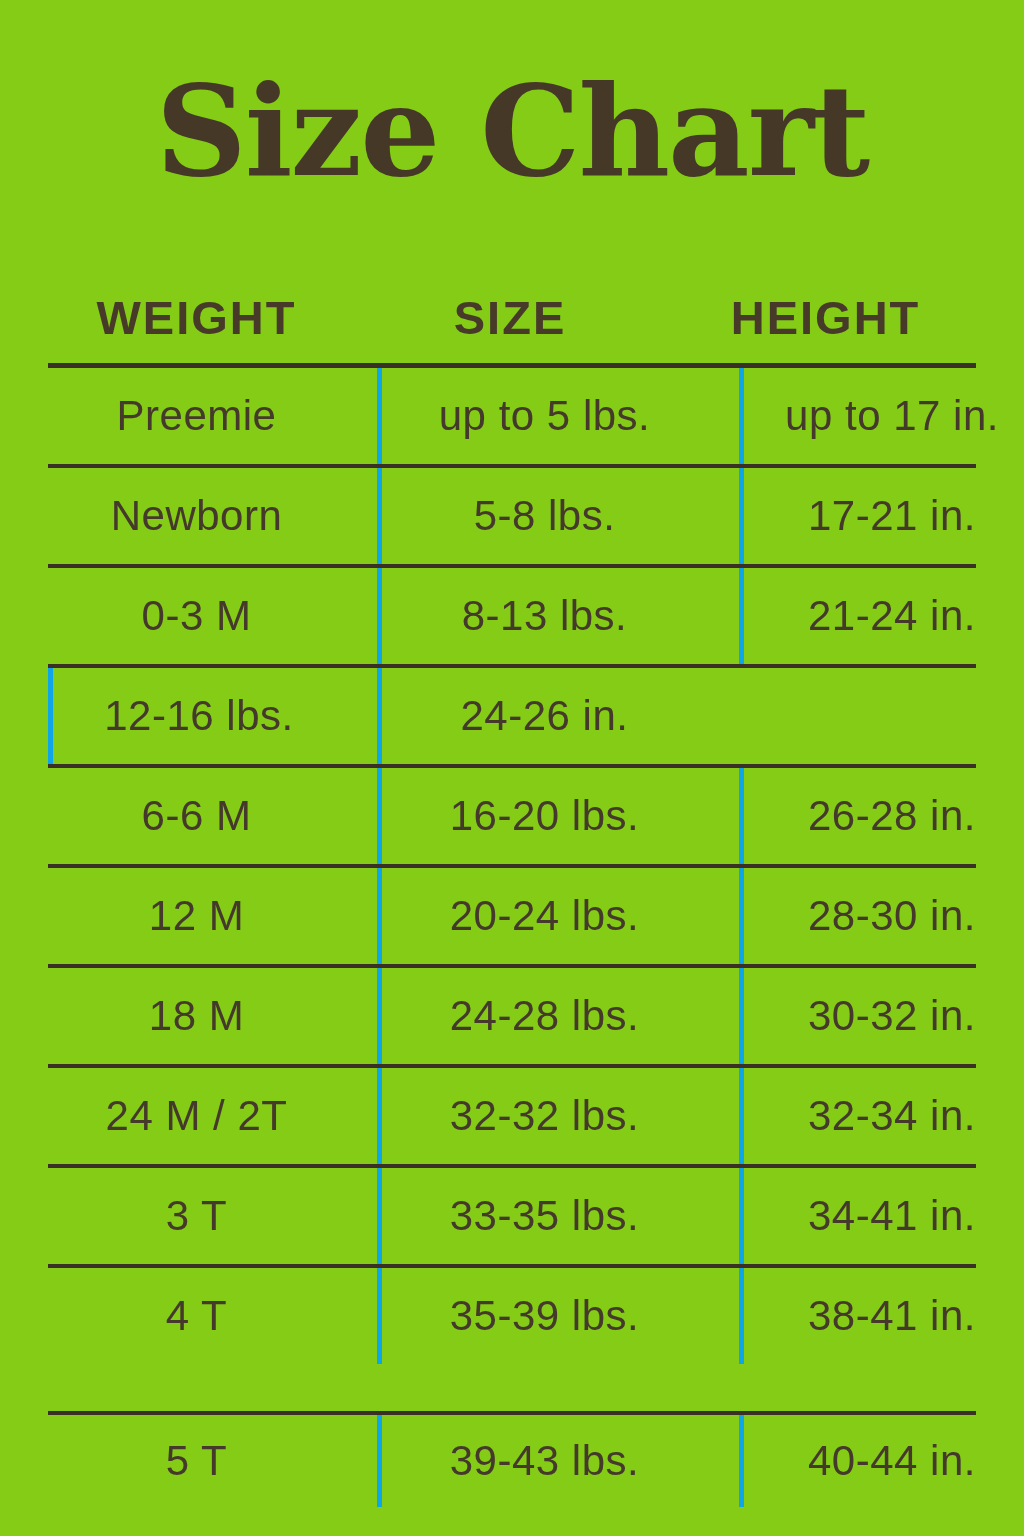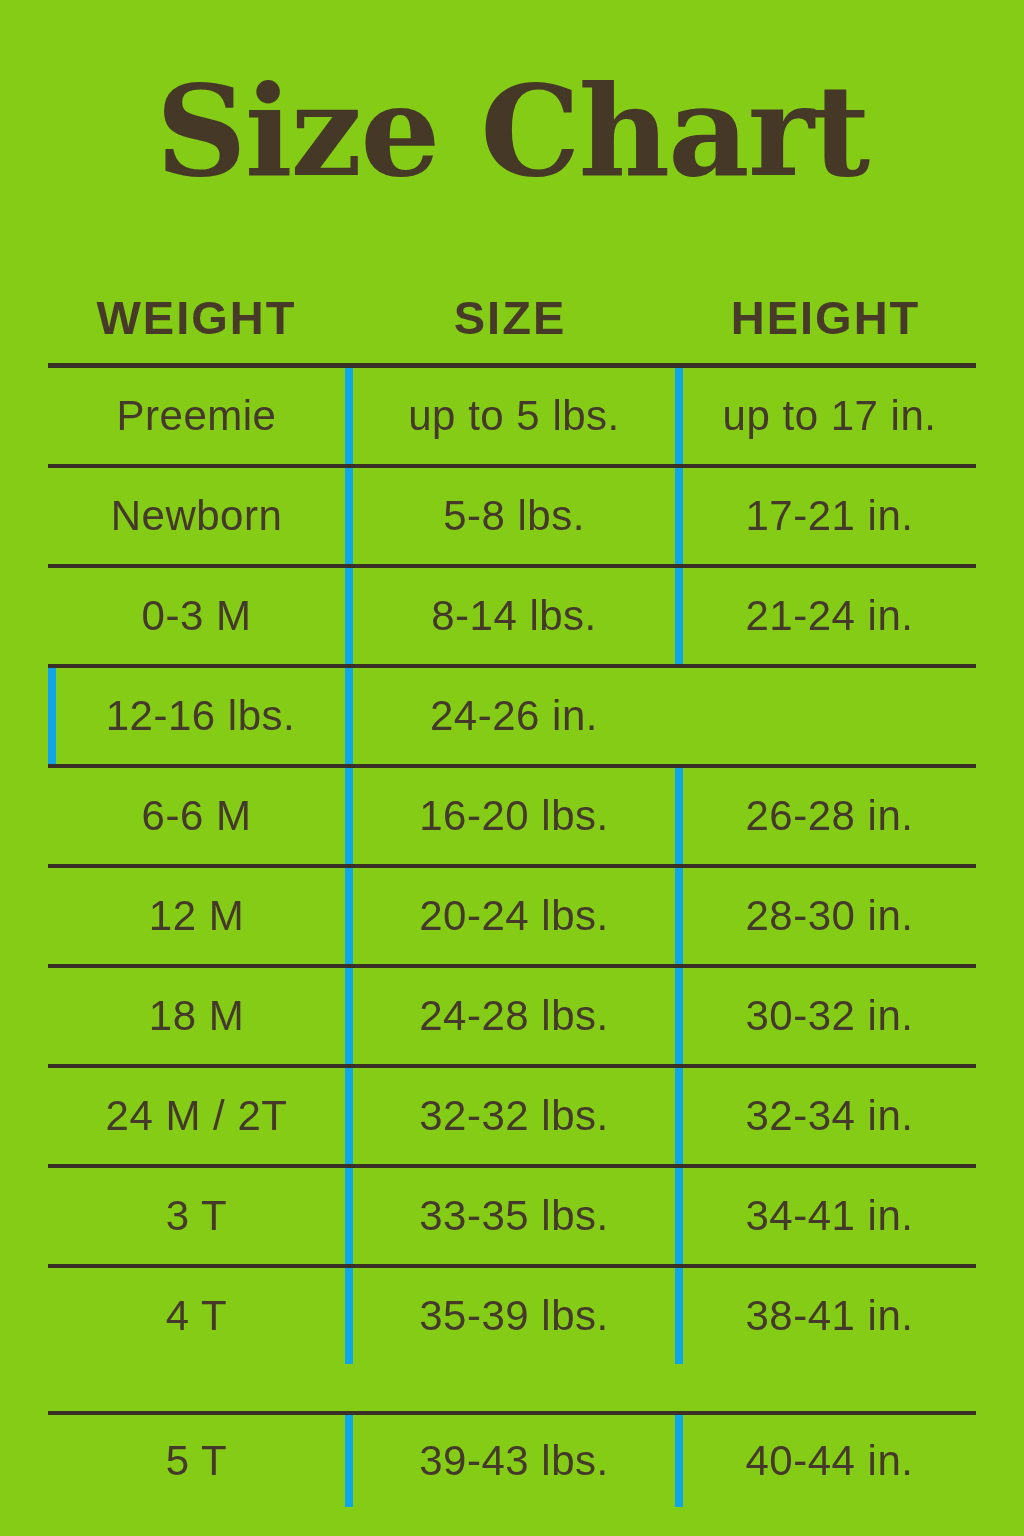--- a/index.html
+++ b/index.html
@@ -52,35 +52,36 @@
     font-weight: 700;
     font-size: 47px;
     letter-spacing: 2px;
     color: #473a29;
   }
   .table-body {
     border-top: 5px solid #3b3025;
   }
   .data-row {
     height: 96px;
+    gap: 32px;
   }
   .data-row + .data-row {
     border-top: 4px solid #3b3025;
   }
   .cell {
     display: flex;
     align-items: center;
     justify-content: center;
     font-size: 42px;
     font-weight: 400;
     color: #44392a;
     letter-spacing: 0.5px;
   }
   .col-2, .col-3 {
-    border-left: 8px solid #0ea5e9;
+    border-left: 5px solid #0ea5e9;
   }
   
   .data-row:last-child {
     height: 92px;
     margin-top: 47px;
   }
 </style>
 </head>
 <body>
 
@@ -105,21 +106,21 @@
       </div>
 
       <div class="grid-row data-row">
         <div class="cell col-1">Newborn</div>
         <div class="cell col-2">5-8 lbs.</div>
         <div class="cell col-3">17-21 in.</div>
       </div>
 
       <div class="grid-row data-row">
         <div class="cell col-1">0-3 M</div>
-        <div class="cell col-2">8-14 lbs.</div>
+        <div class="cell col-2">8-13 lbs.</div>
         <div class="cell col-3">21-24 in.</div>
       </div>
 
       <div class="grid-row data-row">
         <div class="cell col-2">12-16 lbs.</div>
         <div class="cell col-3">24-26 in.</div>
       </div>
 
       <div class="grid-row data-row">
         <div class="cell col-1">6-6 M</div>

